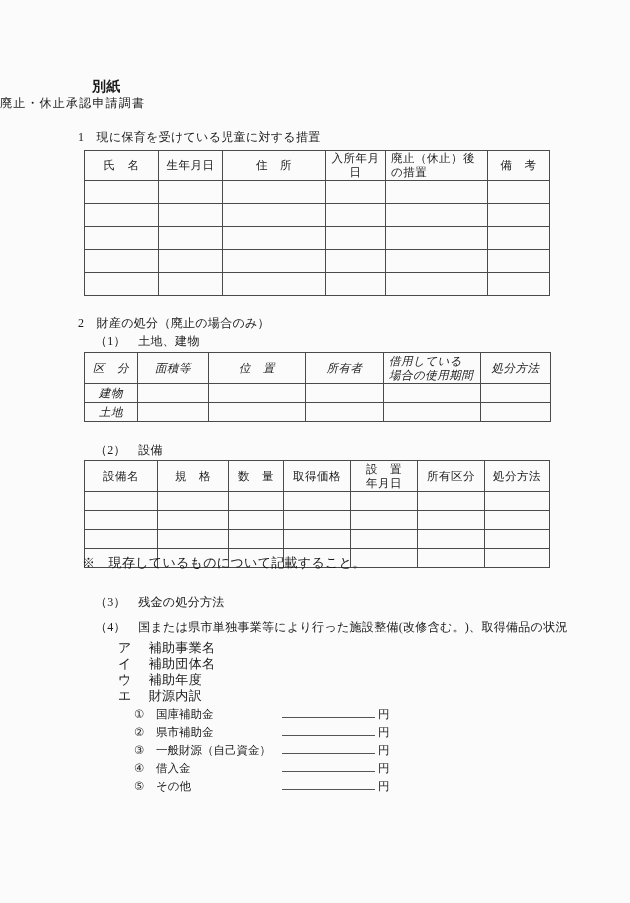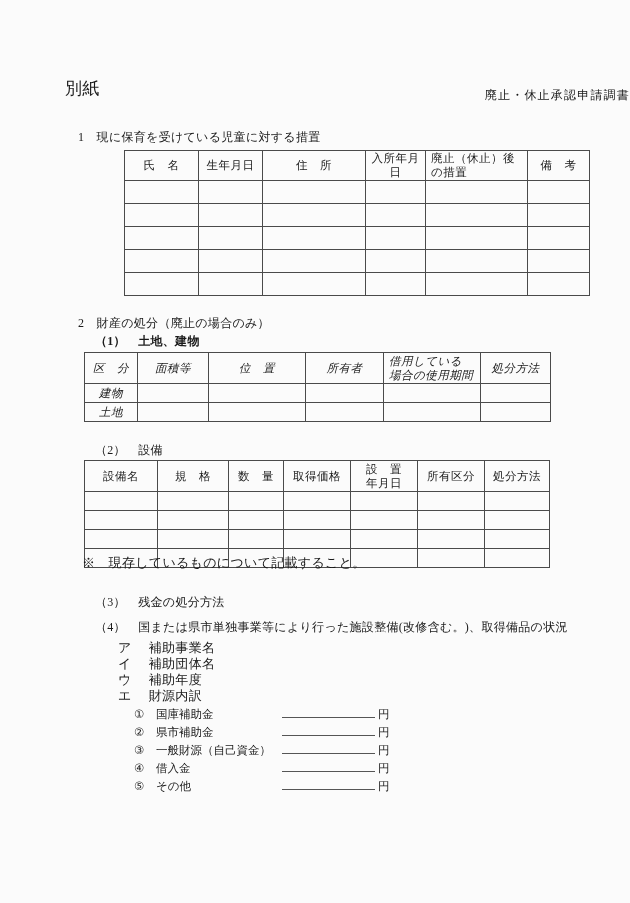--- a/index.html
+++ b/index.html
@@ -23,27 +23,27 @@
   }
 
   
   .txt {
     position: absolute;
     white-space: nowrap;
     font-size: 13px;
     line-height: 1;
     letter-spacing: 0.3px;
   }
-  .doc-label   { left: 65px;  top: 80px;  font-size: 17px; }
-  .doc-title   { left: 0;     top: 89px;  width: 630px; text-align: right; font-size: 12px; letter-spacing: 1.2px; }
+  .doc-label   { left: 92px;  top: 80px;  font-size: 14px; font-weight: bold; }
+  .doc-title   { left: 0;     top: 97px;  width: 630px; text-align: left; font-size: 12px; letter-spacing: 1.2px; }
 
   .sec-head    { font-size: 12px; }
   .sec1-head   { left: 78px;  top: 131px; }
   .sec2-head   { left: 78px;  top: 317px; }
-  .sub-2-1     { left: 95px;  top: 335px; font-weight: bold; }
+  .sub-2-1     { left: 95px;  top: 335px; }
   .sub-2-2     { left: 95px;  top: 444px; }
   .note-line   { left: 82px;  top: 556px; }
   .sub-2-3     { left: 95px;  top: 596px; }
   .sub-2-4     { left: 95px;  top: 621px; }
 
   .item-a      { left: 118px; top: 641px; }
   .item-i      { left: 118px; top: 657px; }
   .item-u      { left: 118px; top: 673px; }
   .item-e      { left: 118px; top: 689px; }
 
@@ -92,21 +92,21 @@
     border: 1px solid #4a4a4a;
     padding: 0 3px;
     font-weight: normal;
     text-align: center;
     vertical-align: middle;
     line-height: 1.25;
     letter-spacing: 0.5px;
   }
   table.form th.lft { text-align: left; padding-left: 5px; }
 
-  #table-children { left: 84px; top: 150px; width: 465px; margin-left: 40px; }
+  #table-children { left: 84px; top: 150px; width: 465px; }
   #table-children th { height: 28px; }
   #table-children td { height: 22px; }
 
   #table-landbuilding { left: 84px; top: 352px; width: 466px; font-style: italic; }
   #table-landbuilding th { height: 30px; }
   #table-landbuilding td { height: 18px; }
 
   #table-equipment { left: 84px; top: 460px; width: 465px; }
   #table-equipment th { height: 30px; }
   #table-equipment td { height: 18px; }

